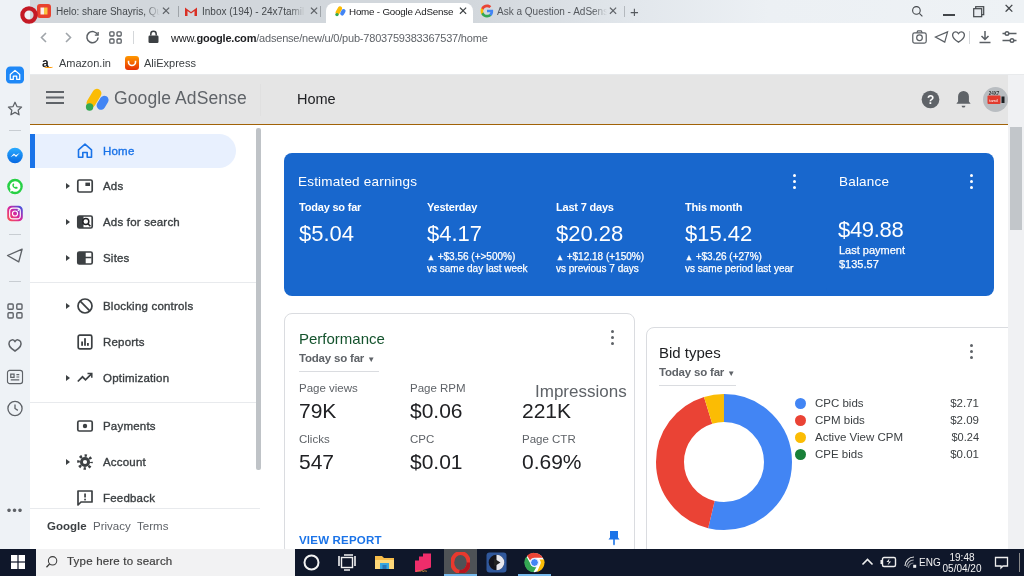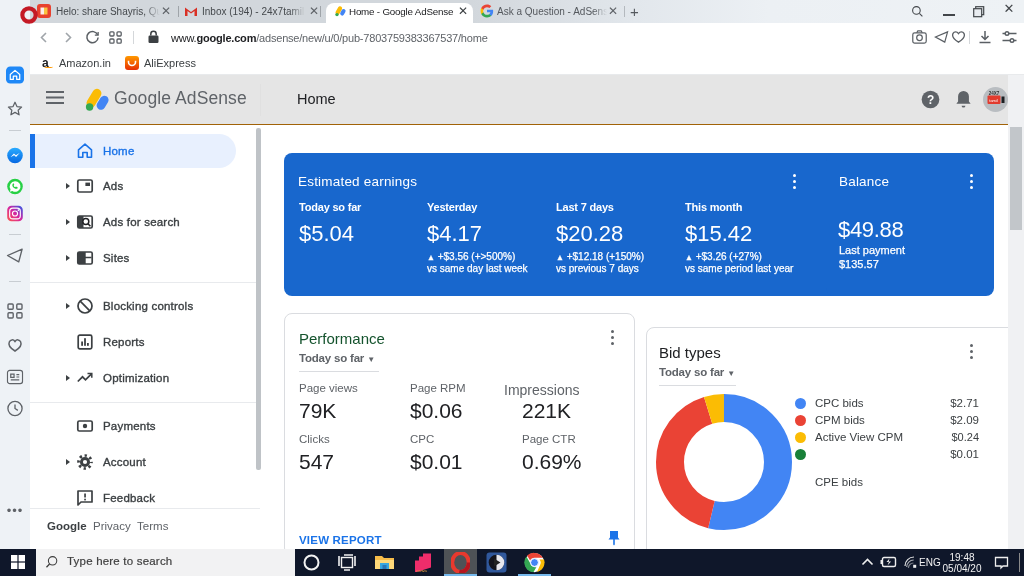--- a/index.html
+++ b/index.html
@@ -410,21 +410,21 @@
           <i></i>
           <i></i>
           <i></i>
         </div>
       <div class="abs" style="left:14px; top:38px; font-size:11.5px; color:#5f6368; font-weight:bold; letter-spacing:-0.2px;">Today so far <span style="font-size:8px; color:#5f6368;">▼</span></div>
       <div class="abs" style="left:14px; top:57px; width:80px; height:1px; background:#dadce0;"></div>
       <div class="abs" style="left:14px; top:68px; font-size:11.5px; color:#5f6368;">Page views</div>
       <div class="abs" style="left:14px; top:85px; font-size:21px; color:#202124;">79K</div>
       <div class="abs" style="left:125px; top:68px; font-size:11.5px; color:#5f6368;">Page RPM</div>
       <div class="abs" style="left:125px; top:85px; font-size:21px; color:#202124;">$0.06</div>
-      <div class="abs" style="left:219px; top:68px; font-size:14px; color:#5f6368;">Impressions</div>
+      <div class="abs" style="left:250px; top:68px; font-size:17px; color:#5f6368;">Impressions</div>
       <div class="abs" style="left:237px; top:85px; font-size:21px; color:#202124;">221K</div>
       <div class="abs" style="left:14px; top:119px; font-size:11.5px; color:#5f6368;">Clicks</div>
       <div class="abs" style="left:14px; top:136px; font-size:21px; color:#202124;">547</div>
       <div class="abs" style="left:125px; top:119px; font-size:11.5px; color:#5f6368;">CPC</div>
       <div class="abs" style="left:125px; top:136px; font-size:21px; color:#202124;">$0.01</div>
       <div class="abs" style="left:237px; top:119px; font-size:11.5px; color:#5f6368;">Page CTR</div>
       <div class="abs" style="left:237px; top:136px; font-size:21px; color:#202124;">0.69%</div>
       <div class="abs" style="left:14px; top:220px; font-size:11.5px; color:#1a73e8; font-weight:bold; letter-spacing:0.2px;">VIEW REPORT</div>
       <svg class="abs" style="left:322px; top:216px;" width="14" height="16" viewBox="0 0 14 16">
           <path d="M3 1 H11 V7.5 L12.5 9.5 H7.8 V14.5 L7 15.5 L6.2 14.5 V9.5 H1.5 L3 7.5 Z" fill="#1a73e8"></path>
@@ -451,21 +451,21 @@
       <div class="abs" style="left:148px; top:70px; width:11px; height:11px; border-radius:50%; background:#4285f4;"></div>
       <div class="abs" style="left:168px; top:69px; font-size:11.5px; color:#3c4043;">CPC bids</div>
       <div class="abs" style="left:272px; top:69px; width:60px; text-align:right; font-size:11.5px; color:#3c4043;">$2.71</div>
       <div class="abs" style="left:148px; top:87px; width:11px; height:11px; border-radius:50%; background:#ea4335;"></div>
       <div class="abs" style="left:168px; top:86px; font-size:11.5px; color:#3c4043;">CPM bids</div>
       <div class="abs" style="left:272px; top:86px; width:60px; text-align:right; font-size:11.5px; color:#3c4043;">$2.09</div>
       <div class="abs" style="left:148px; top:104px; width:11px; height:11px; border-radius:50%; background:#fbbc04;"></div>
       <div class="abs" style="left:168px; top:103px; font-size:11.5px; color:#3c4043;">Active View CPM</div>
       <div class="abs" style="left:272px; top:103px; width:60px; text-align:right; font-size:11px; color:#3c4043;">$0.24</div>
       <div class="abs" style="left:148px; top:121px; width:11px; height:11px; border-radius:50%; background:#188038;"></div>
-      <div class="abs" style="left:168px; top:120px; font-size:11.5px; color:#3c4043;margin-top:28px;">CPE bids</div>
+      <div class="abs" style="left:168px; top:120px; font-size:11.5px; color:#3c4043;">CPE bids</div>
       <div class="abs" style="left:272px; top:120px; width:60px; text-align:right; font-size:11.5px; color:#3c4043;">$0.01</div>
       <div class="abs" style="left:12px; top:225px; font-size:11.5px; color:#1a73e8; font-weight:bold; letter-spacing:0.2px;">VIEW REPORT</div>
       <svg class="abs" style="left:318px; top:223px;" width="14" height="16" viewBox="0 0 14 16">
           <path d="M3 1 H11 V7.5 L12.5 9.5 H7.8 V14.5 L7 15.5 L6.2 14.5 V9.5 H1.5 L3 7.5 Z" fill="#1a73e8"></path>
         </svg>
     </div>
   </div>
 
   <div class="abs" id="winscroll"></div>
   <div class="abs" id="winthumb"></div>

